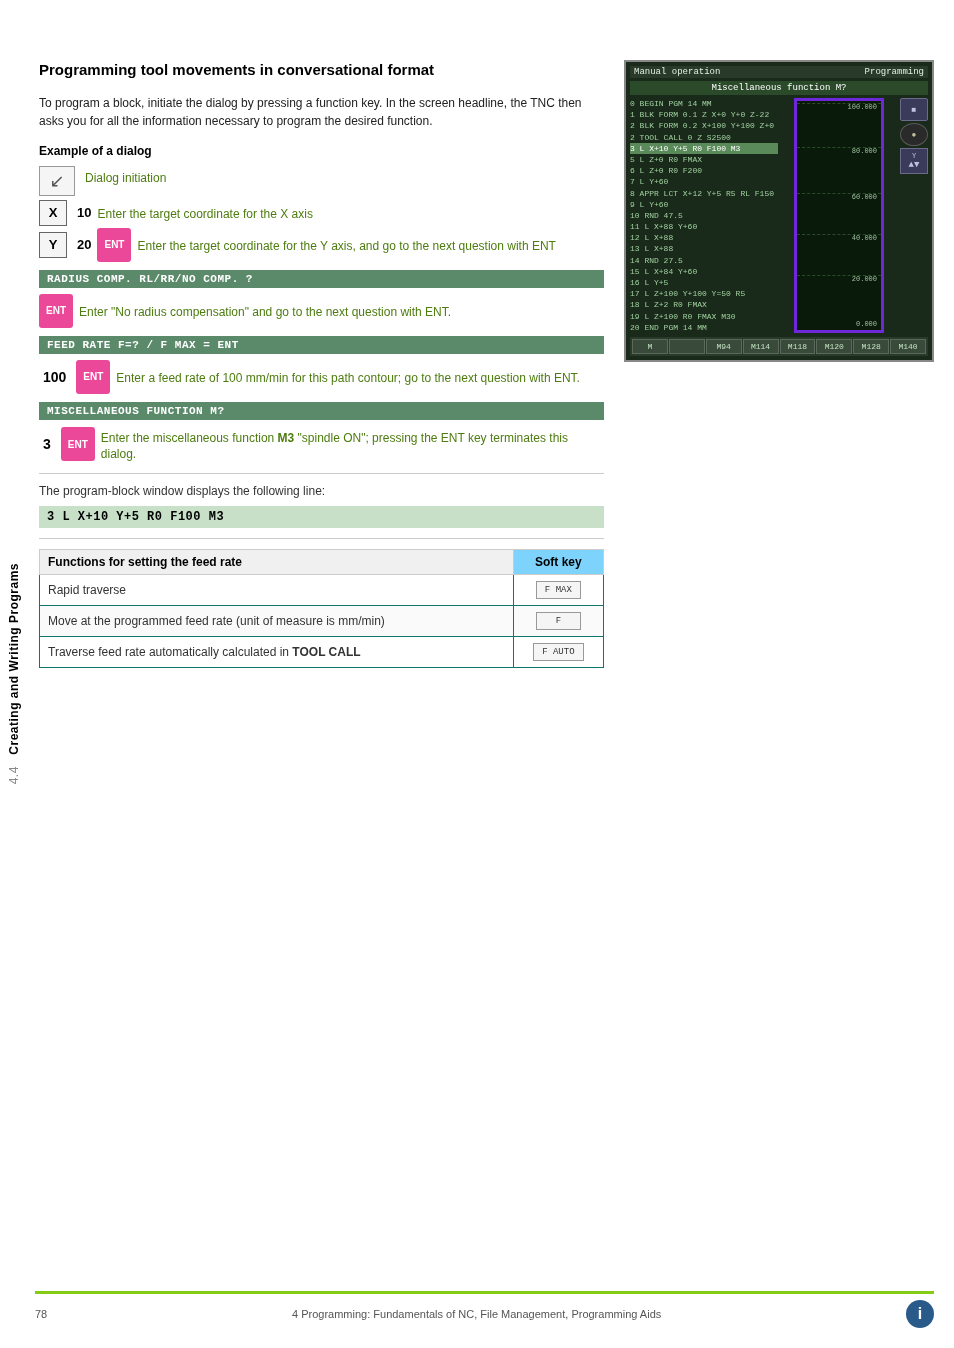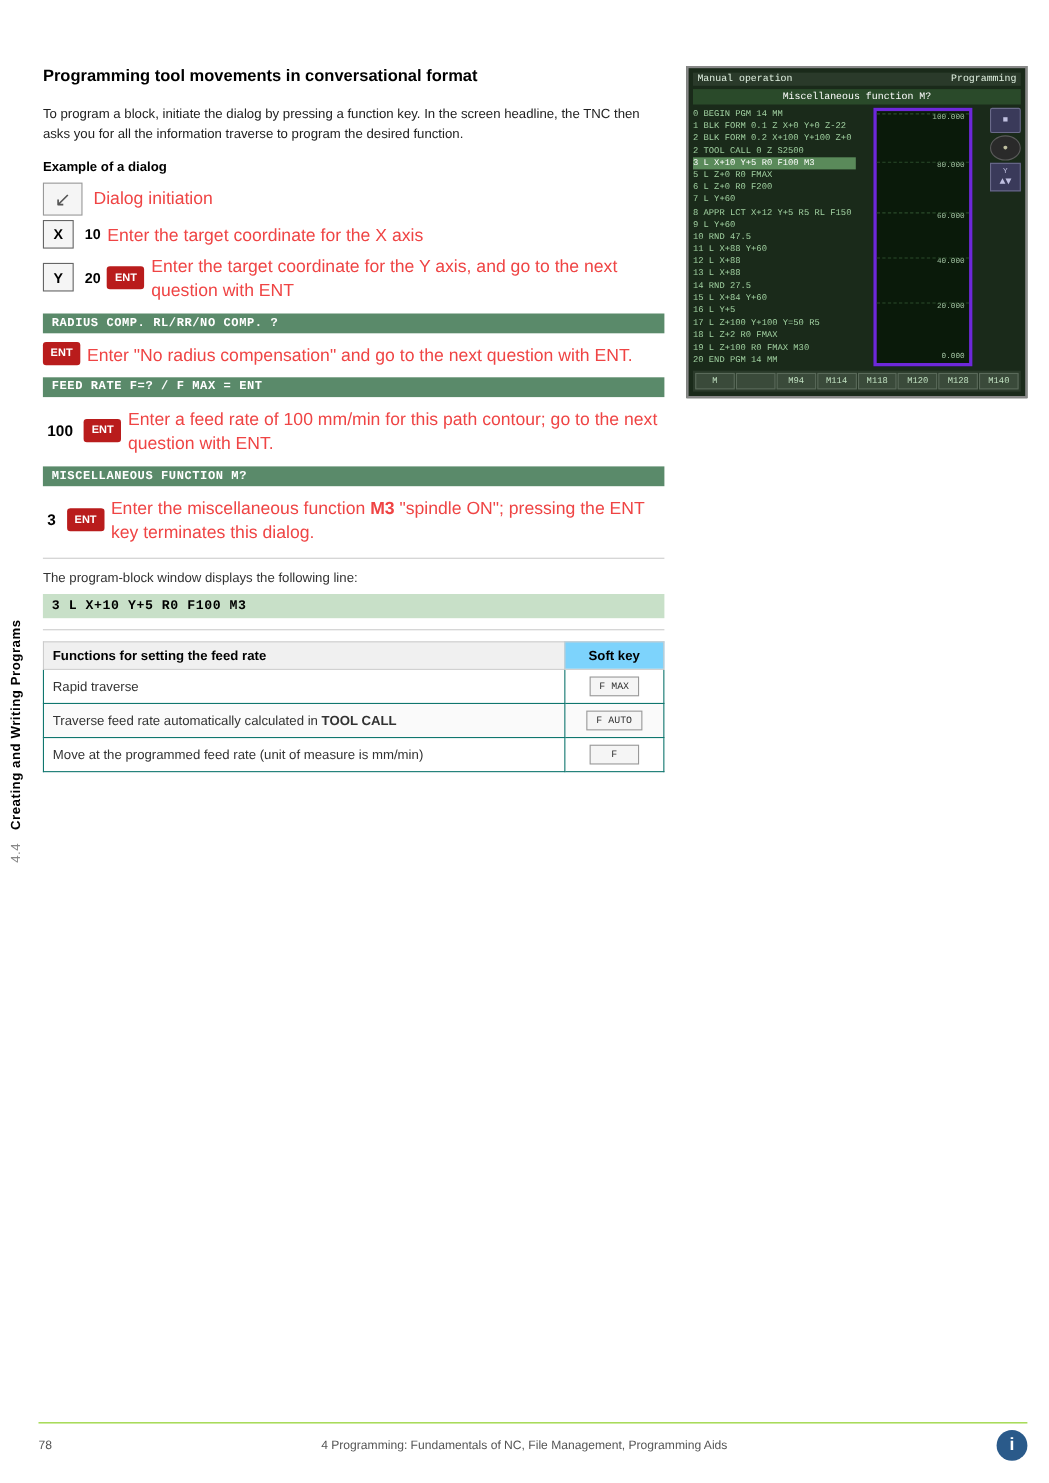--- a/index.html
+++ b/index.html
@@ -94,51 +94,51 @@
       height: 30px;
       border: 1.5px solid #999;
       display: flex;
       align-items: center;
       justify-content: center;
       font-size: 14px;
       flex-shrink: 0;
       background: #f5f5f5;
     }
     .dialog-text {
-      font-size: 16px;
-      color: #ef4444;
+      font-size: 12px;
+      color: #4d7c0f;
       padding-top: 4px;
       line-height: 1.4;
     }
 
     
     .section-bar {
       background: #5a8a6a;
       color: #fff;
       font-family: 'Courier New', monospace;
       font-size: 11px;
       font-weight: bold;
       padding: 3px 8px;
       margin: 8px 0 6px 0;
       letter-spacing: 0.5px;
     }
 
     
     .ent-btn {
-      background: #b91c1c;
+      background: #ec4899;
       color: #fff;
       font-size: 10px;
       font-weight: bold;
       padding: 3px 7px;
       border-radius: 3px;
       display: inline-flex;
       align-items: center;
       justify-content: center;
       min-width: 32px;
-      height: 21px;
+      height: 34px;
       flex-shrink: 0;
     }
 
     
     .key-box {
       border: 1.5px solid #666;
       background: #f5f5f5;
       font-weight: bold;
       font-size: 13px;
       padding: 2px 6px;
@@ -286,21 +286,21 @@
     .page-footer {
       position: absolute;
       bottom: 20px;
       left: 35px;
       right: 20px;
       display: flex;
       justify-content: space-between;
       align-items: center;
       font-size: 11px;
       color: #555;
-      border-top: 1px solid #84cc16;
+      border-top: 3px solid #84cc16;
       padding-top: 6px;
     }
     .info-icon {
       width: 28px;
       height: 28px;
       border-radius: 50%;
       background: #2a5a8a;
       color: #fff;
       font-size: 16px;
       font-weight: bold;
@@ -327,21 +327,21 @@
   </div>
 </div>
 
 <div class="main-content">
   <div class="two-col">
 
     <div class="left-col">
 
       <div class="page-title">Programming tool movements in conversational format</div>
 
-      <div class="intro-text">To program a block, initiate the dialog by pressing a function key. In the screen headline, the TNC then asks you for all the information traverse to program the desired function.</div>
+      <div class="intro-text">To program a block, initiate the dialog by pressing a function key. In the screen headline, the TNC then asks you for all the information necessary to program the desired function.</div>
 
       <div class="example-label">Example of a dialog</div>
 
       <div class="dialog-item">
         <div class="dialog-icon">
           <span style="font-size:18px; color:#555;">↙</span>
         </div>
         <div class="dialog-text">Dialog initiation</div>
       </div>
 
@@ -398,29 +398,29 @@
           </tr>
         </thead>
         <tbody>
           <tr>
             <td>Rapid traverse</td>
             <td style="text-align:center;">
               <div class="soft-key-btn">F MAX</div>
             </td>
           </tr>
           <tr>
+            <td>Move at the programmed feed rate (unit of measure is mm/min)</td>
+            <td style="text-align:center;">
+              <div class="soft-key-btn">F</div>
+            </td>
+          </tr>
+          <tr>
             <td>Traverse feed rate automatically calculated in <strong>TOOL CALL</strong></td>
             <td style="text-align:center;">
               <div class="soft-key-btn">F AUTO</div>
-            </td>
-          </tr>
-          <tr>
-            <td>Move at the programmed feed rate (unit of measure is mm/min)</td>
-            <td style="text-align:center;">
-              <div class="soft-key-btn">F</div>
             </td>
           </tr>
         </tbody>
       </table>
 
     </div>
 
     <div class="right-col">
 
       <div class="tnc-screen">

